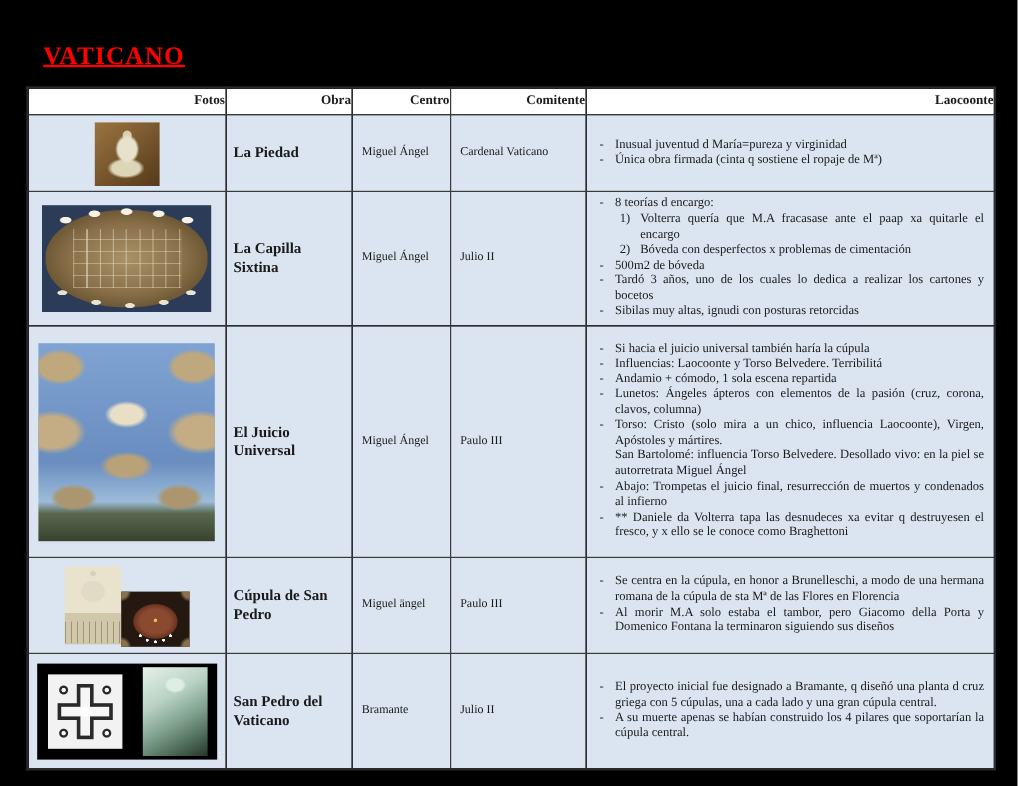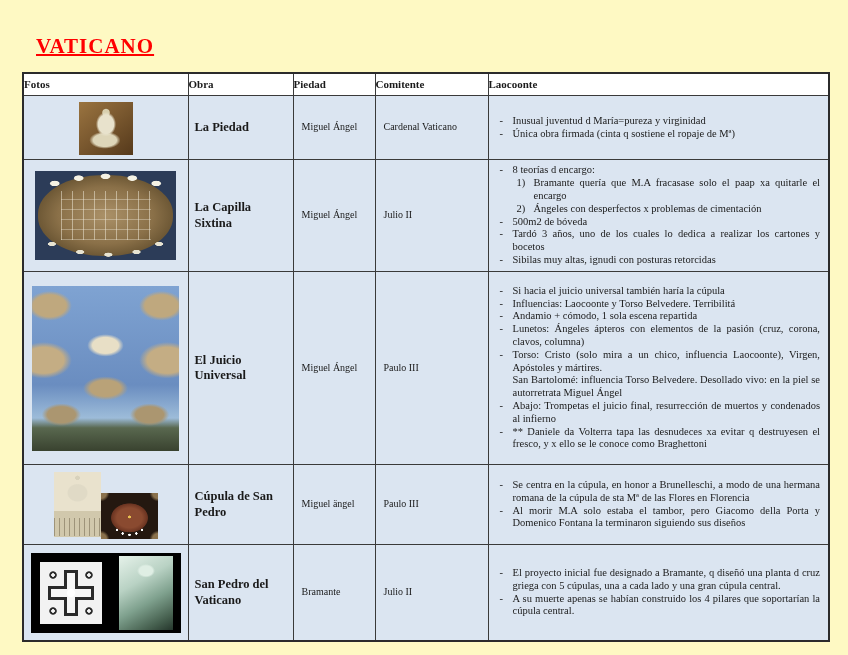--- a/index.html
+++ b/index.html
@@ -1,24 +1,24 @@
 <!DOCTYPE html>
 <html><head>
 <meta charset="utf-8">
 <style>
   html,body{margin:0;padding:0;background:#fff;}
-  .page{position:relative;width:848px;height:655px;background:#fef9c3;overflow:hidden;
+  .page{position:relative;width:848px;height:655px;background:#000000;overflow:hidden;
         font-family:"Liberation Serif", serif;color:#1a1a1a;}
   .title{position:absolute;left:36px;top:34px;font-size:21px;font-weight:bold;
          color:#ff0000;text-decoration:underline;text-decoration-thickness:2px;
          letter-spacing:1px;font-family:"Liberation Serif", serif;}
   table.vat{position:absolute;left:22px;top:72px;width:806px;border-collapse:collapse;
             table-layout:fixed;border:2px solid #2b2b2b;font-size:10.5px;line-height:1.22;}
   .vat th,.vat td{border:1px solid #3a3a3a;padding:0;vertical-align:middle;overflow:hidden;}
-  .vat th{background:#ffffff;font-weight:bold;font-size:11px;height:21px;text-align:left;}
+  .vat th{background:#ffffff;font-weight:bold;font-size:11px;height:21px;text-align:right;}
   .vat td{background:#dbe5f1;}
   col.c-fotos{width:165px;} col.c-obra{width:105px;} col.c-autor{width:82px;}
   col.c-comitente{width:113px;} col.c-preguntas{width:341px;}
   tbody tr:nth-child(1) td{height:55px;}
   tbody tr:nth-child(2) td{height:103px;}
   tbody tr:nth-child(3) td{height:184px;}
   tbody tr:nth-child(4) td{height:71px;}
   tbody tr:nth-child(5) td{height:87px;}
   td.obra{font-weight:bold;font-size:12.5px;text-align:left;padding:0 6px;}
   td.autor,td.comitente{padding:2px 14px 2px 8px;font-size:10px;}
@@ -124,21 +124,21 @@
       <col class="c-fotos">
         <col class="c-obra">
         <col class="c-autor">
         <col class="c-comitente">
         <col class="c-preguntas">
     </colgroup>
     <thead>
       <tr>
         <th>Fotos</th>
         <th>Obra</th>
-        <th>Piedad</th>
+        <th>Centro</th>
         <th>Comitente</th>
         <th>Laocoonte</th>
       </tr>
     </thead>
     <tbody id="tbody">
   <tr>
     <td class="foto-cell">
       <div class="photo la-piedad">
               <i class="pa"></i>
               <i class="pb"></i>
@@ -174,25 +174,25 @@
     <td class="autor">Miguel Ángel</td>
     <td class="comitente">Julio II</td>
     <td class="preguntas">
             <div class="pq">
               <div class="pq-item">
                 <span class="pq-m">-</span>
                 <span class="pq-t">8 teorías d encargo:</span>
               </div>
               <div class="pq-item ind">
                 <span class="pq-m">1)</span>
-                <span class="pq-t">Bramante quería que M.A fracasase solo el paap xa quitarle el encargo</span>
+                <span class="pq-t">Volterra quería que M.A fracasase ante el paap xa quitarle el encargo</span>
               </div>
               <div class="pq-item ind">
                 <span class="pq-m">2)</span>
-                <span class="pq-t">Ángeles con desperfectos x problemas de cimentación</span>
+                <span class="pq-t">Bóveda con desperfectos x problemas de cimentación</span>
               </div>
               <div class="pq-item">
                 <span class="pq-m">-</span>
                 <span class="pq-t">500m2 de bóveda</span>
               </div>
               <div class="pq-item">
                 <span class="pq-m">-</span>
                 <span class="pq-t">Tardó 3 años, uno de los cuales lo dedica a realizar los cartones y bocetos</span>
               </div>
               <div class="pq-item">

